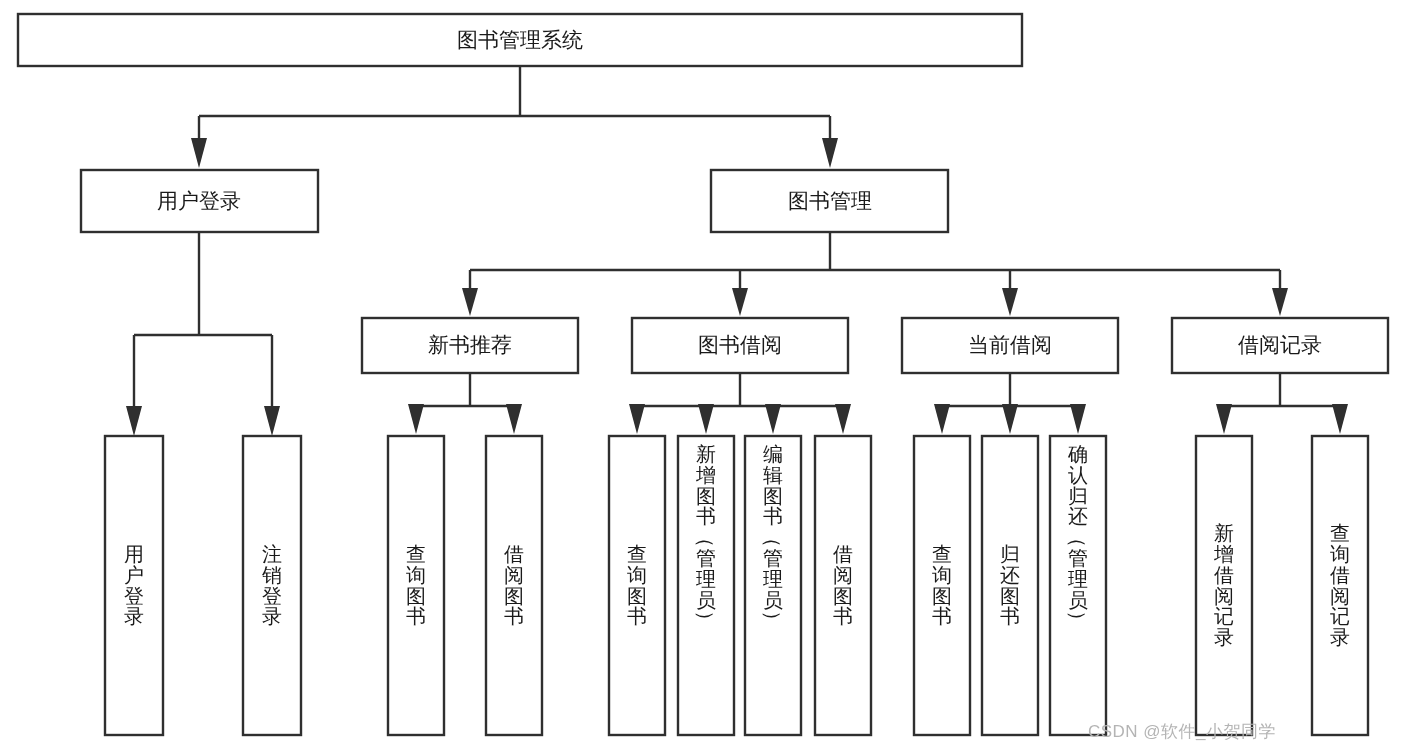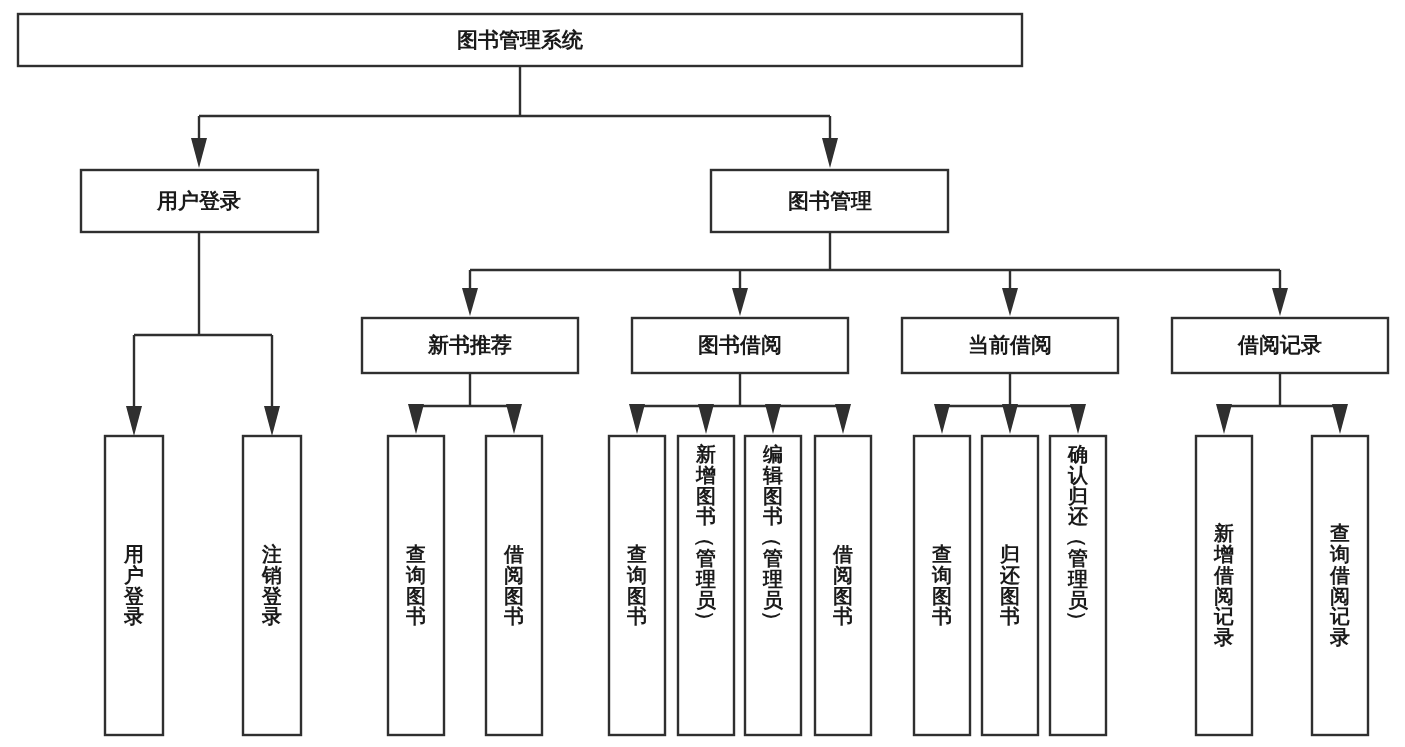--- a/index.html
+++ b/index.html
@@ -11,21 +11,20 @@
     width: 1405px;
     height: 747px;
     font-family: "Liberation Sans", "DejaVu Sans", sans-serif;
     overflow: hidden;
   }
   #diagram-root {
     position: relative;
     width: 1284px;
     height: 747px;
     background: #ffffff;
-    font-weight: bold;
   }
   svg.flow {
     position: absolute;
     left: 0;
     top: 0;
     width: 1405px;
     height: 747px;
   }
   .node-box {
     fill: #ffffff;
@@ -283,14 +282,15 @@
     </div>
   <div class="vtext-wrap" style="left:1312px; top:436px; width:56px; height:299px;">
       <span class="ch">查</span>
       <span class="ch">询</span>
       <span class="ch">借</span>
       <span class="ch">阅</span>
       <span class="ch">记</span>
       <span class="ch">录</span>
     </div>
 
+  <div class="watermark">CSDN @软件_小贺同学</div>
 
 </div>
 
 </body></html>

